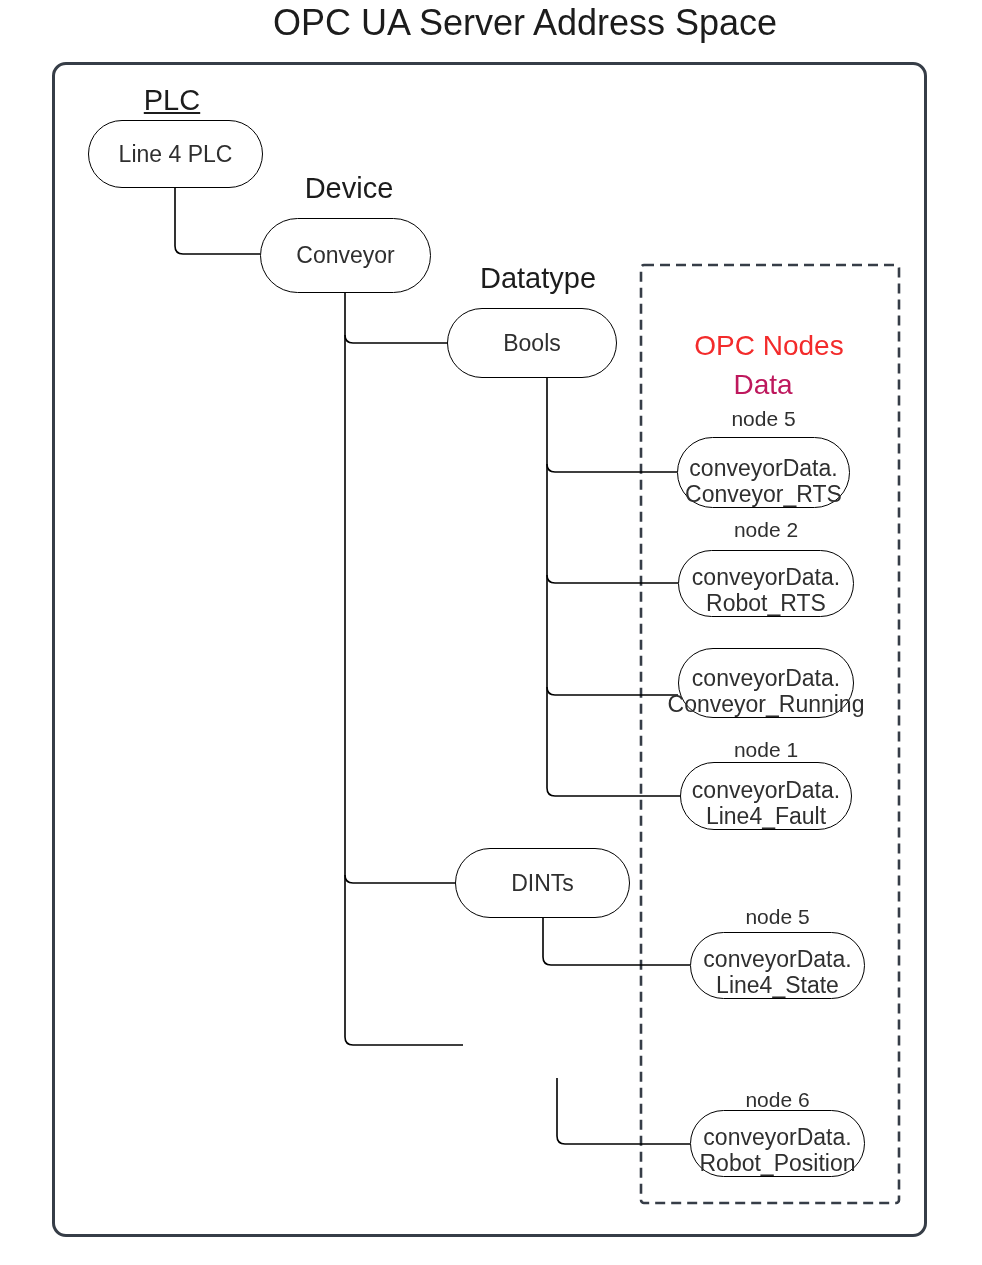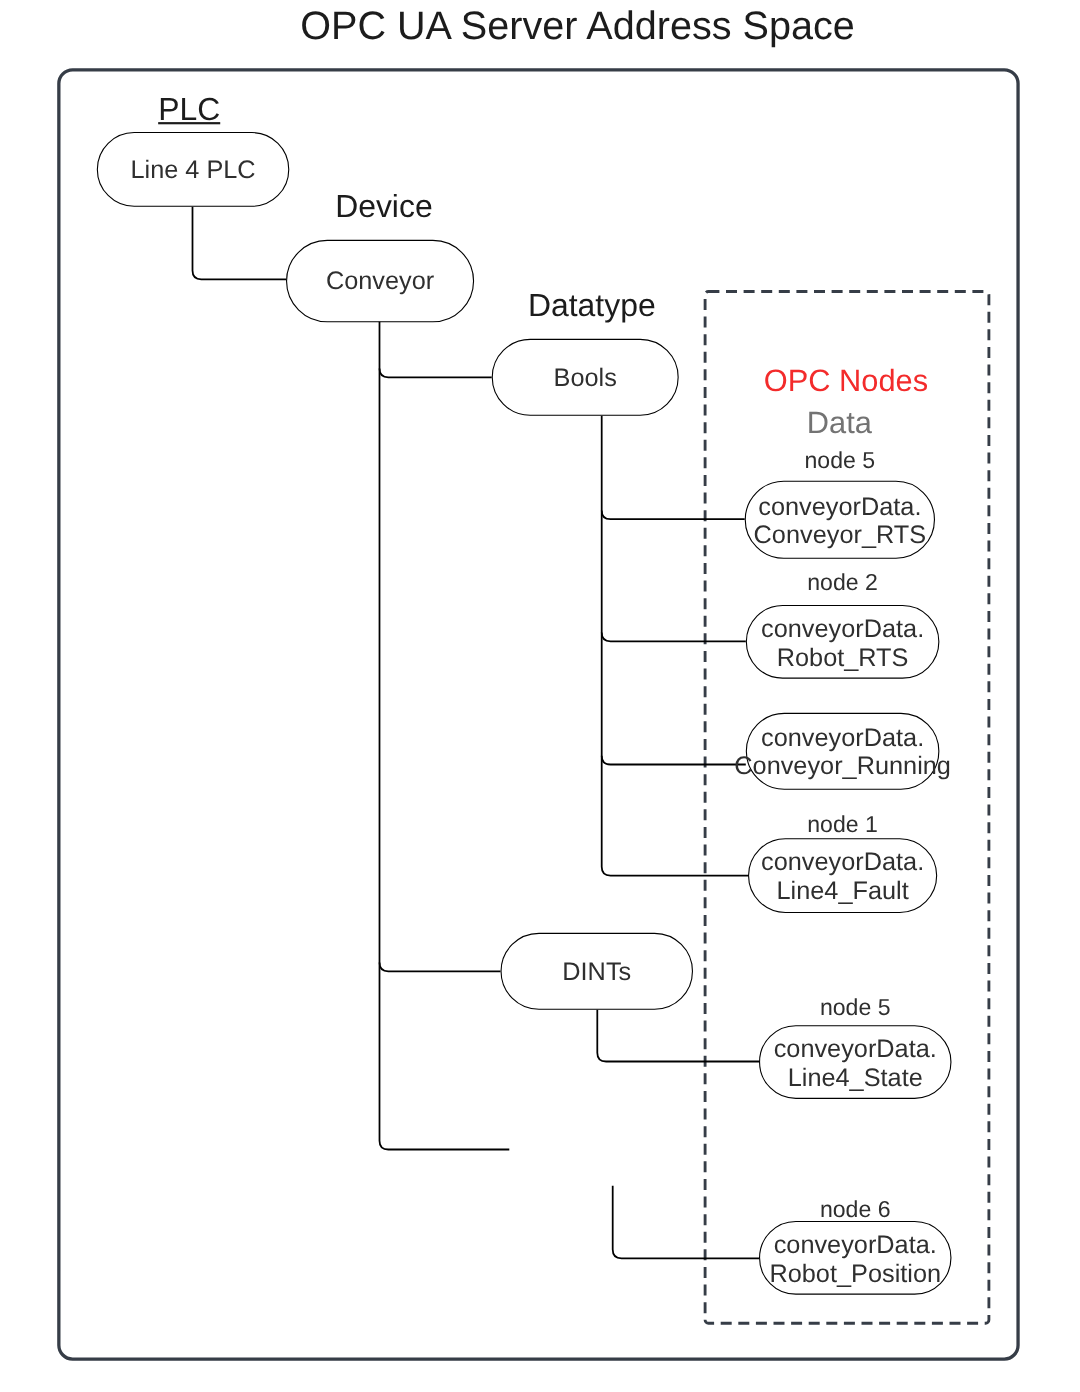--- a/index.html
+++ b/index.html
@@ -33,30 +33,30 @@
     position:absolute;background:#ffffff;border:1.6px solid var(--line_black);
     border-radius:999px;display:flex;align-items:center;justify-content:center;
     font-size:23px;color:#2f2f2f;white-space:nowrap;
   }
   .opc-title{
     position:absolute;left:659px;top:330px;width:220px;text-align:center;
     font-size:28px;line-height:32px;color:var(--red_accent);white-space:nowrap;
   }
   .data-label{
     position:absolute;left:683px;top:369px;width:160px;text-align:center;
-    font-size:28px;line-height:32px;color:#737373;white-space:nowrap;
+    font-size:28px;line-height:32px;color:#be185d;white-space:nowrap;
   }
   .node-label{
     position:absolute;text-align:center;font-size:21px;line-height:24px;
     color:#2f2f2f;white-space:nowrap;
   }
   .node-pill{
     position:absolute;background:#ffffff;border:1.6px solid var(--line_black);
     border-radius:999px;display:flex;flex-direction:column;align-items:center;
-    justify-content:center;font-size:23px;line-height:26px;color:#2f2f2f;
+    justify-content:flex-end;font-size:23px;line-height:26px;color:#2f2f2f;
   }
   .node-pill span{white-space:nowrap;flex:none;}
 </style>
 </head>
 <body>
 
 <div class="canvas">
 
   <div class="diagram-title">OPC UA Server Address Space</div>
 

